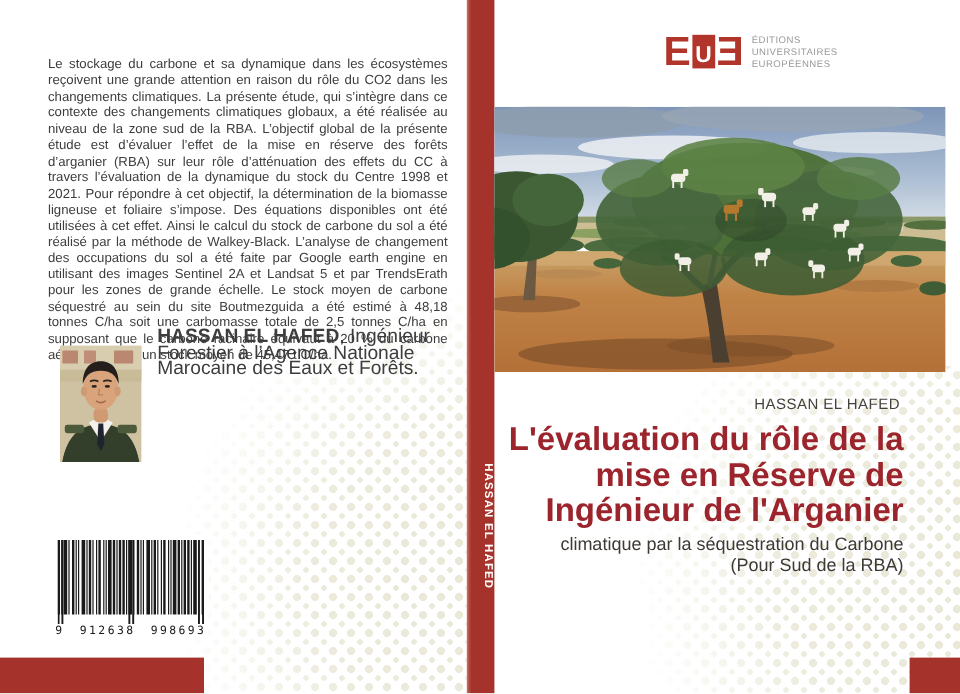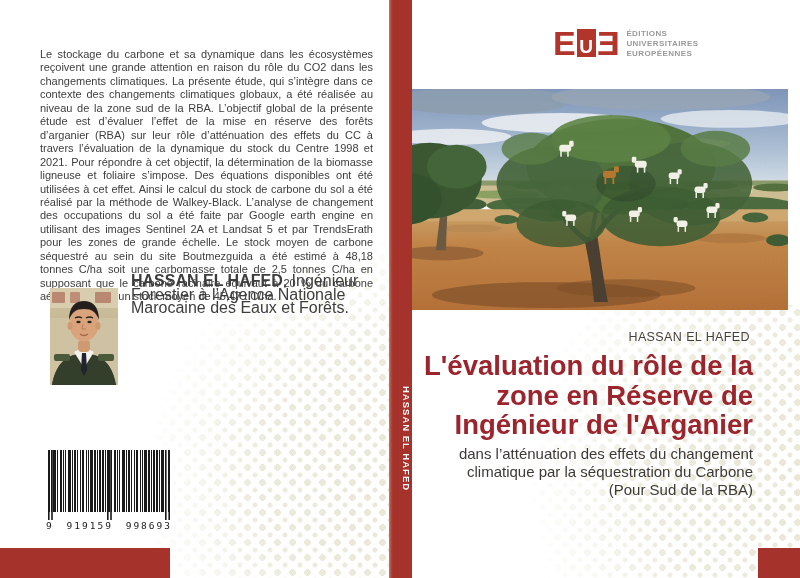--- a/index.html
+++ b/index.html
@@ -74,21 +74,21 @@
   }
   .logo-letter.mirror { transform:scaleX(-1); margin-left:1px; }
   .logo-u {
     width:19px; height:28px; margin:1px 2px 1px 3px; background:var(--logo_red,#b2352c);
     display:flex; align-items:flex-end; justify-content:center;
   }
   .logo-u span {
     color:#fff; font-weight:bold; font-size:19px; line-height:20px;
     font-family:"Liberation Sans", sans-serif;
   }
-  .logo-text { margin-left:7px; padding-top:3px;font-weight:bold; }
+  .logo-text { margin-left:7px; padding-top:3px; }
   .logo-text div {
     font-size:8px; line-height:9.8px; letter-spacing:0.4px;
     color:var(--publisher_gray,#9a9a9a);
   }
 
   .photo { left:412px; top:89px; width:376px; height:221px; }
 
   .front-author {
     right:50px; top:330px; width:340px; text-align:right;
     font-size:12.5px; letter-spacing:0.4px; color:#47413c;
@@ -153,21 +153,21 @@
       <line x1="0" y1="31" x2="122" y2="31" stroke="#1a1a1a" stroke-width="62" stroke-dasharray="2,1,1,1,3,1,1,2,2,1,1,1,1,2,3,1,1,1,2,1,1,2,1,1,2,2,1,1,1,1,3,1,2,1,1,1,2,1"></line>
       <rect x="0" y="0" width="1.6" height="70" fill="#1a1a1a"></rect>
       <rect x="3.2" y="0" width="1.6" height="70" fill="#1a1a1a"></rect>
       <rect x="59" y="0" width="1.6" height="70" fill="#1a1a1a"></rect>
       <rect x="62.2" y="0" width="1.6" height="70" fill="#1a1a1a"></rect>
       <rect x="117" y="0" width="1.6" height="70" fill="#1a1a1a"></rect>
       <rect x="120.4" y="0" width="1.6" height="70" fill="#1a1a1a"></rect>
     </svg>
     <div class="barcode-digits">
       <span>9</span>
-      <span>919159</span>
+      <span>912638</span>
       <span>998693</span>
     </div>
   </div>
 
   <div class="abs bar-bottom-left"></div>
   <div class="abs block-bottom-right"></div>
 
   <div class="abs spine">
     <div class="spine-text">HASSAN EL HAFED</div>
   </div>
@@ -320,23 +320,22 @@
           <rect x="1.5" y="7" width="1.8" height="6.5"></rect>
           <rect x="9.5" y="7" width="1.8" height="6.5"></rect>
       </g>
     </svg>
   </div>
 
   <div class="abs front-author">HASSAN EL HAFED</div>
 
   <div class="abs title">
     <div>L'évaluation du rôle de la</div>
-    <div>zone en Réserve de</div>
+    <div>mise en Réserve de</div>
     <div>Ingénieur de l'Arganier</div>
   </div>
 
   <div class="abs subtitle">
-    <div>dans l’atténuation des effets du changement</div>
     <div>climatique par la séquestration du Carbone</div>
     <div>(Pour Sud de la RBA)</div>
   </div>
 
 </div>
 
 </body></html>

